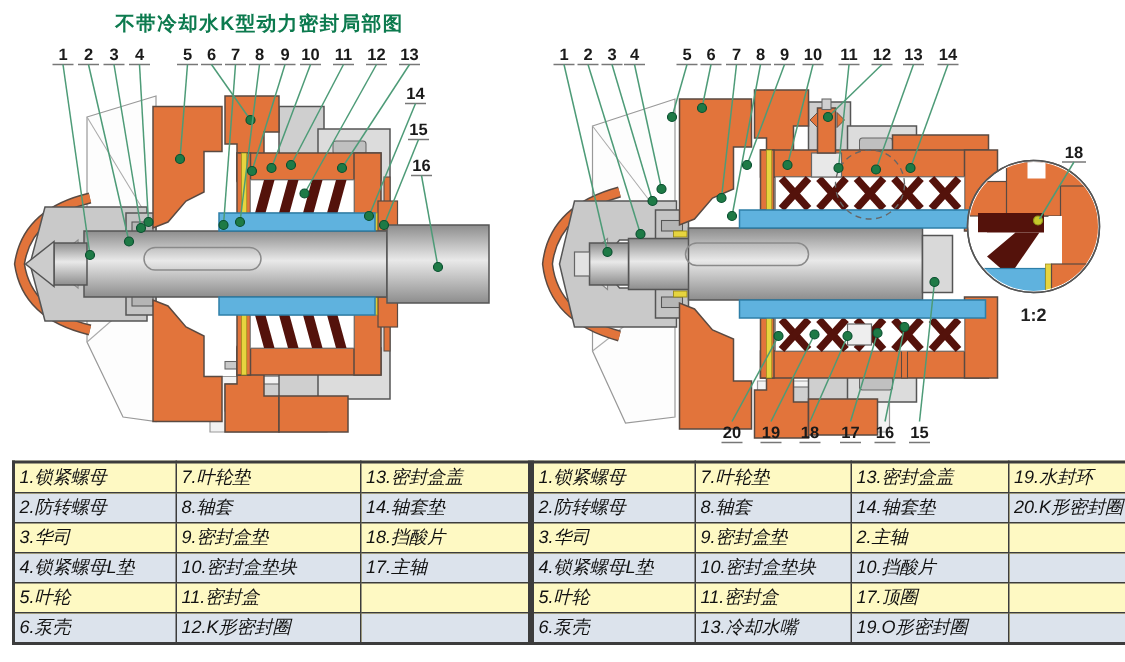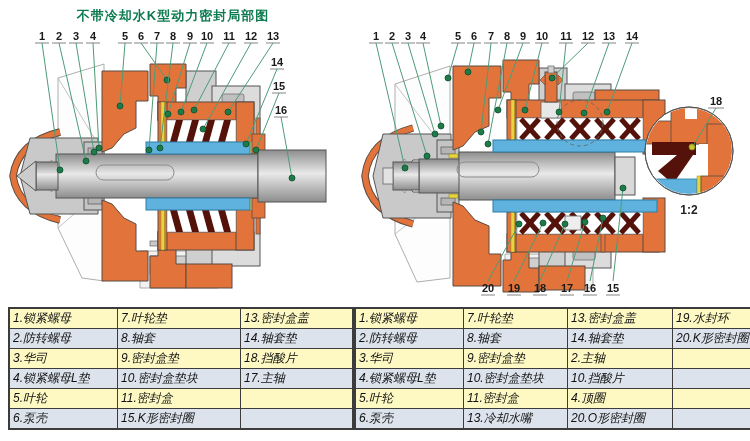--- a/index.html
+++ b/index.html
@@ -405,21 +405,21 @@
           <td>10.密封盒垫块</td>
           <td>17.主轴</td>
         </tr>
         <tr>
           <td>5.叶轮</td>
           <td>11.密封盒</td>
           <td></td>
         </tr>
         <tr class="alt">
           <td>6.泵壳</td>
-          <td>15.K形密封圈</td>
+          <td>12.K形密封圈</td>
           <td></td>
         </tr>
       </tbody>
     </table>
   <table id="tableR" class="tbl">
       <tbody>
         <tr>
           <td>1.锁紧螺母</td>
           <td>7.叶轮垫</td>
           <td>13.密封盒盖</td>
@@ -439,24 +439,24 @@
         </tr>
         <tr class="alt">
           <td>4.锁紧螺母L垫</td>
           <td>10.密封盒垫块</td>
           <td>10.挡酸片</td>
           <td></td>
         </tr>
         <tr>
           <td>5.叶轮</td>
           <td>11.密封盒</td>
-          <td>4.顶圈</td>
+          <td>17.顶圈</td>
           <td></td>
         </tr>
         <tr class="alt">
           <td>6.泵壳</td>
           <td>13.冷却水嘴</td>
-          <td>20.O形密封圈</td>
+          <td>19.O形密封圈</td>
           <td></td>
         </tr>
       </tbody>
     </table>
 </div>
 
 </body></html>

